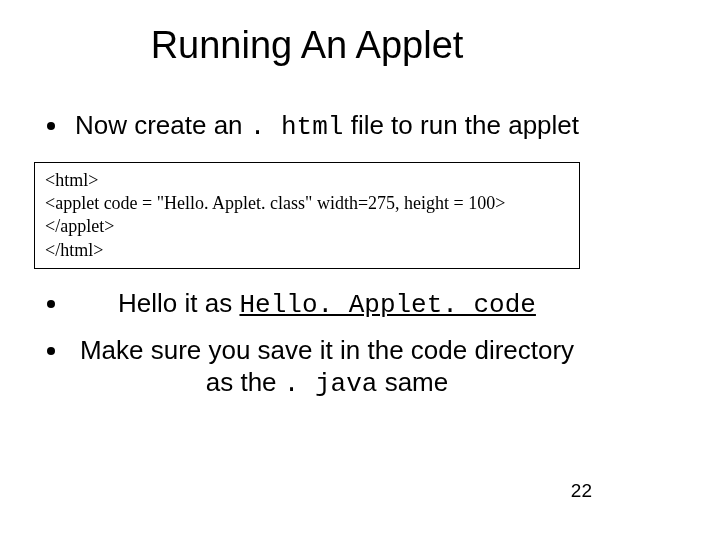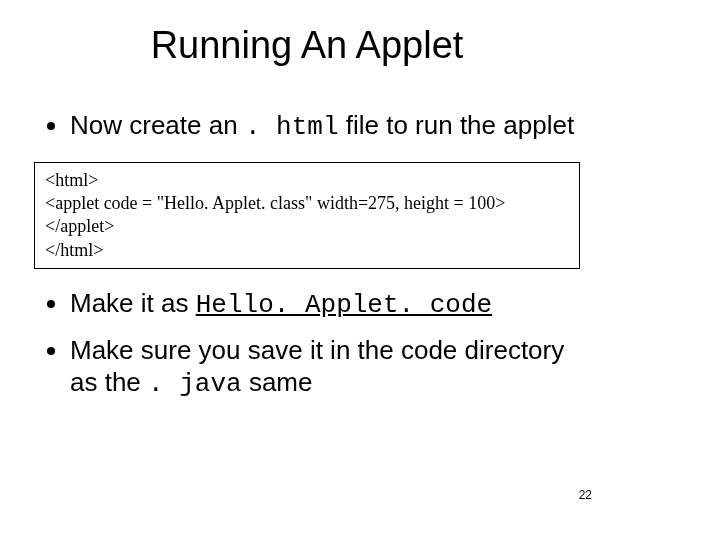--- a/index.html
+++ b/index.html
@@ -26,20 +26,21 @@
   }
   .body {
     padding: 20px 30px 0 30px;
     font-size: 26px;
     line-height: 1.25;
   }
   ul.bullets {
     list-style: disc;
     padding-left: 40px;
     margin: 12px 0 18px 0;
+    text-align: center;
   }
   ul.bullets li {
     margin: 10px 0;
   }
   .mono {
     font-family: "Courier New", Courier, monospace;
   }
   .underline {
     text-decoration: underline;
   }
@@ -56,21 +57,21 @@
   .lower {
     margin-top: 6px;
   }
   .lower ul.bullets li {
     margin: 12px 0;
   }
   .pagenum {
     position: absolute;
     right: 22px;
     bottom: 38px;
-    font-size: 12px;
+    font-size: 19px;
     color: #000;
   }
 </style>
 </head>
 <body>
 
 <div class="slide">
 
   <div class="title">Running An Applet</div>
 
@@ -83,21 +84,21 @@
     </ul>
 
     <div class="codebox">&lt;html&gt;
 &lt;applet code = "Hello. Applet. class" width=275, height = 100&gt;
 &lt;/applet&gt;
 &lt;/html&gt;</div>
 
     <div class="lower">
       <ul class="bullets">
         <li>
-          <span>Make it as </span><span class="mono underline">Hello. Applet. code</span>
+          <span>Hello it as </span><span class="mono underline">Hello. Applet. code</span>
         </li>
         <li>
           <span>Make sure you save it in the code directory as the </span><span class="mono">. java</span><span> same</span>
         </li>
       </ul>
     </div>
 
   </div>
 
   <div class="pagenum">22</div>

